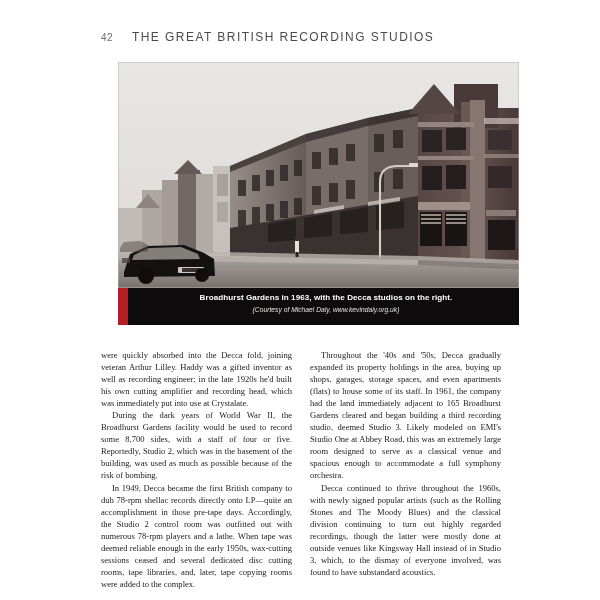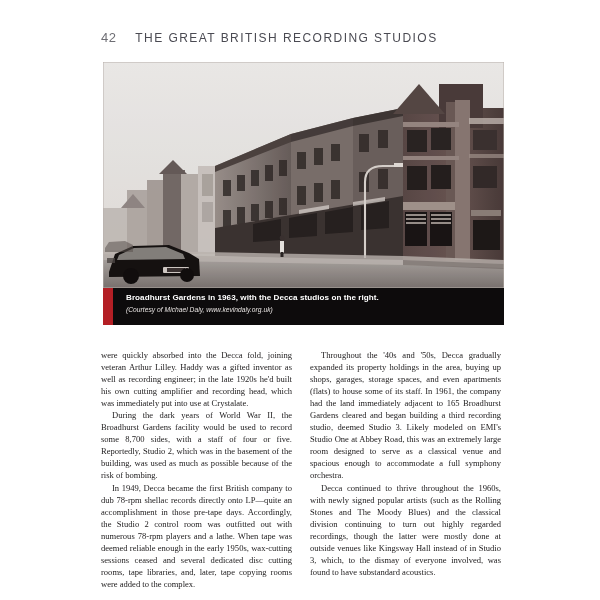--- a/index.html
+++ b/index.html
@@ -29,38 +29,39 @@
     position: absolute;
     left: 101px;
     top: 30px;
     display: flex;
     align-items: baseline;
     gap: 19px;
     white-space: nowrap;
   }
   .folio {
     font-family: "Liberation Sans", sans-serif;
-    font-size: 13px;
+    font-size: 10px;
     letter-spacing: 0.4px;
     color: #6e6e74;
   }
   .head-title {
     font-family: "Liberation Sans", sans-serif;
     font-size: 12px;
     letter-spacing: 1.45px;
     color: #4a4a52;
     font-weight: 400;
   }
 
   
   .figure {
     position: absolute;
-    left: 103px;
+    left: 118px;
     top: 62px;
     width: 391px;
+    text-align: center;
   }
 
   .photo {
     position: relative;
     width: 401px;
     height: 226px;
     overflow: hidden;
     background: #cfcac6;
   }
   .photo svg { display: block; }

